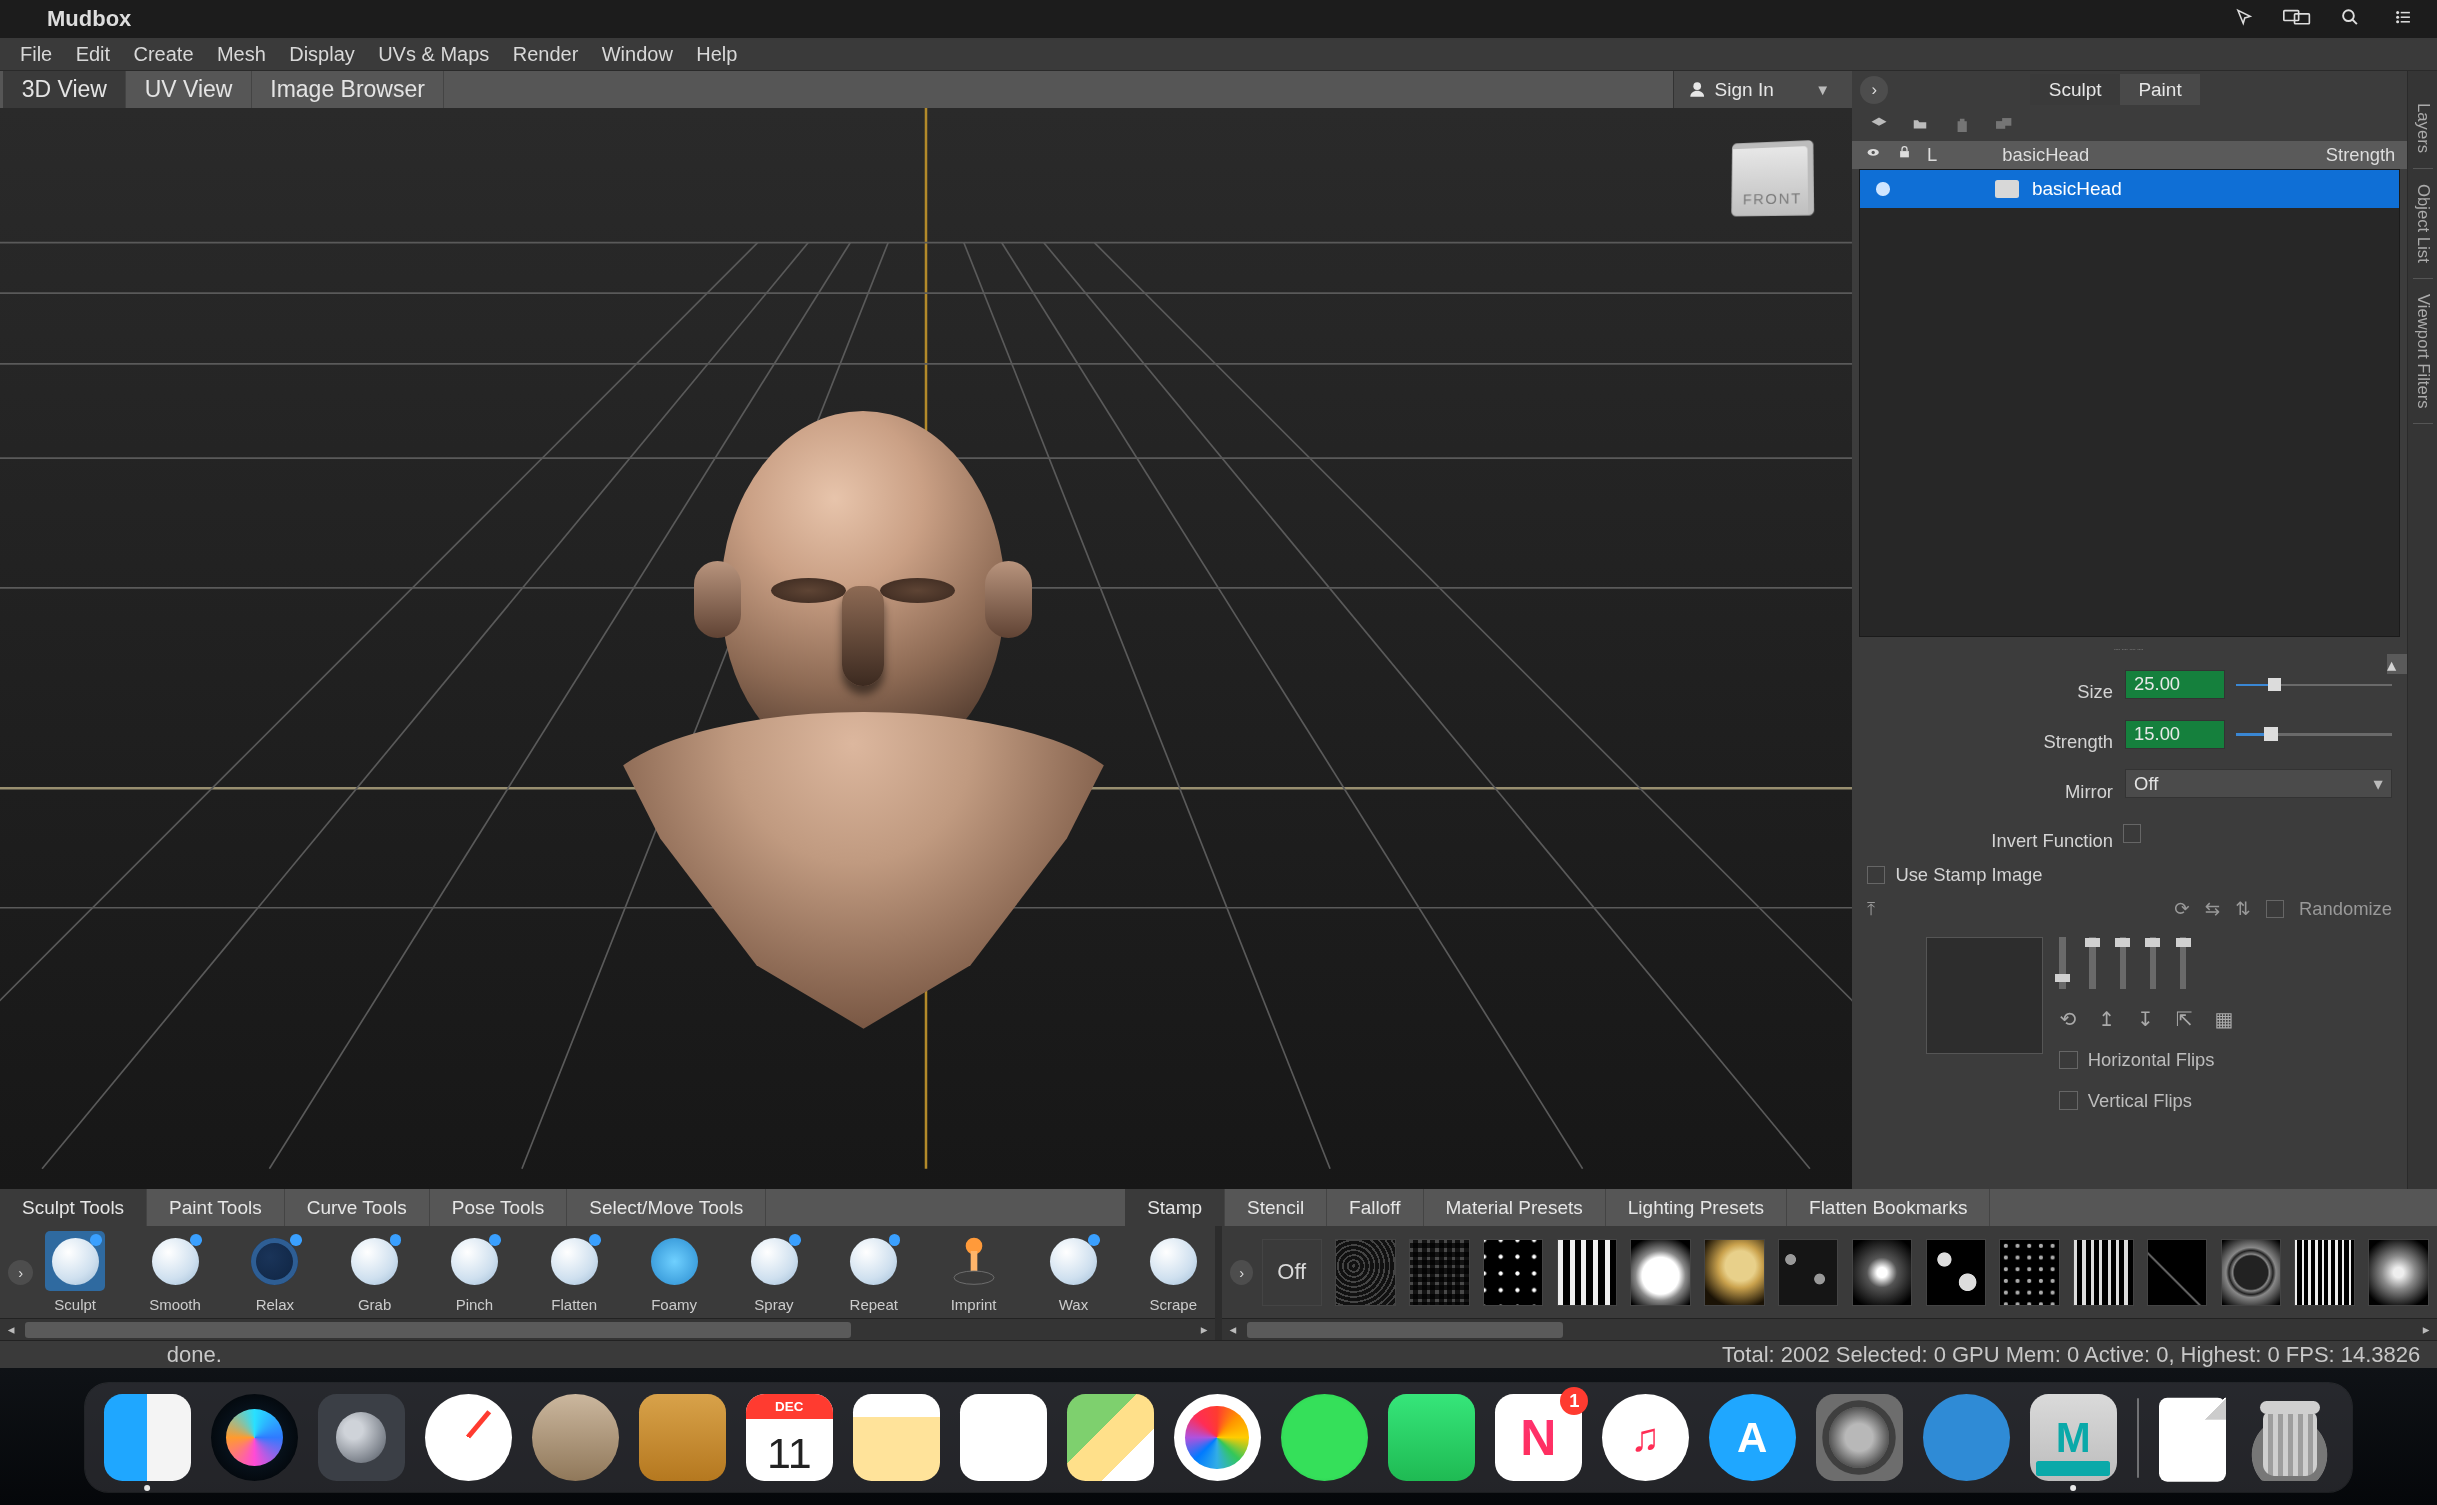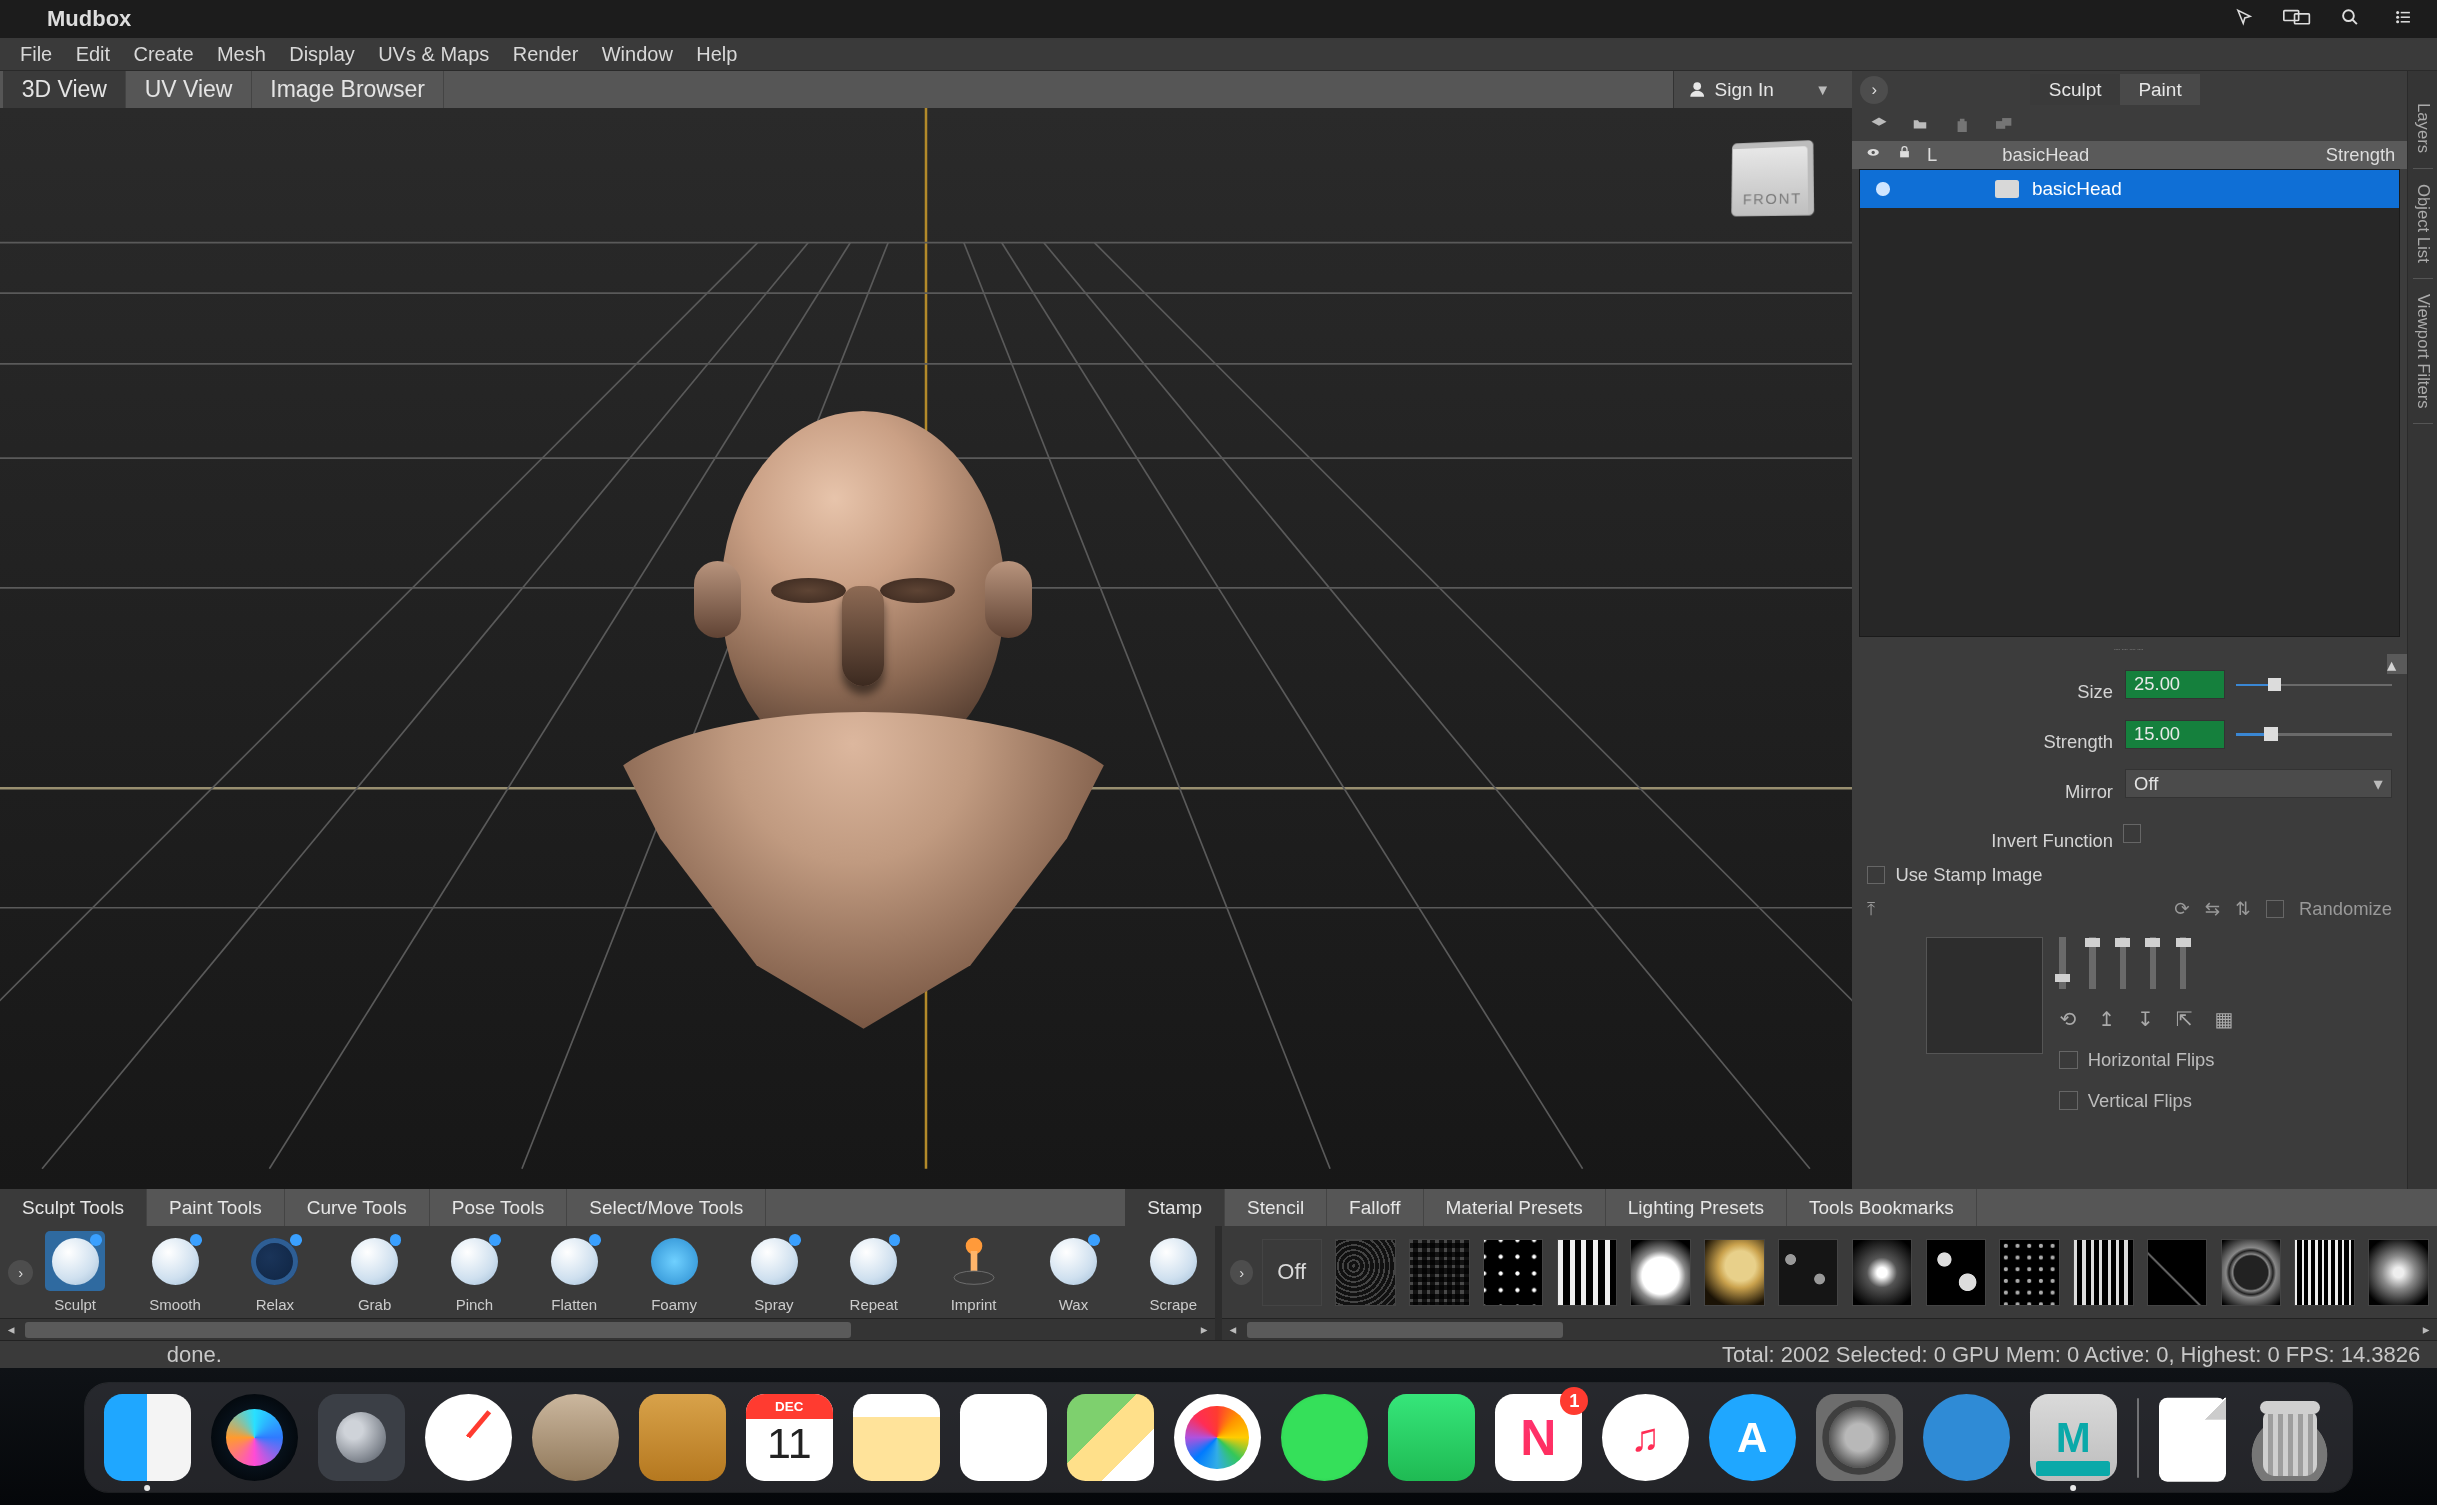--- a/index.html
+++ b/index.html
@@ -155,21 +155,21 @@
 .dock { margin-top:15px; height:109px; background:rgba(60,60,65,.55); border-radius:23.4px; padding:10px 18.4px; display:flex; align-items:center; gap:20px; box-shadow:0 0 0 0.8px rgba(255,255,255,.12); }
 .dicon { width:87px; height:87px; border-radius:18.4px; position:relative; }
 .dicon .badge { position:absolute; top:-6.7px; right:-6.7px; width:28px; height:28px; border-radius:50%; background:#ff3b30; color:#fff; font-size:18.4px; display:flex; align-items:center; justify-content:center; font-weight:700; }
 .dicon.circle { border-radius:50%; }
 .di-finder{background:linear-gradient(90deg,#1fa7ff 50%,#f4f4f4 50%);}
 .di-siri{background:radial-gradient(circle at 50% 50%,#08131e 0 40%,#000 100%);} .di-siri::after{content:"";position:absolute;inset:15px;border-radius:50%;background:conic-gradient(#29e0ff,#2f7bff,#ff4bd5,#ff9b2f,#29e0ff);}
 .di-launch{background:#3b3f46;} .di-launch::after{content:"";position:absolute;inset:18.4px;border-radius:50%;background:radial-gradient(circle at 35% 35%,#cfd3d9 0 20%,#7d838c 70%,#4c5058 100%);}
 .di-safari{background:radial-gradient(circle at 50% 50%,#fff 0 68%,#e5e5e5 100%);} .di-safari::after{content:"";position:absolute;left:50%;top:12%;width:5px;height:76%;background:linear-gradient(#ff3b30 0 50%,#fff 50% 100%);transform:translateX(-50%) rotate(40deg);}
 .di-bird{background:linear-gradient(#cbb79e,#90785a);border-radius:50%;}
 .di-contacts{background:linear-gradient(#d8a24a,#b5781f);} 
-.di-cal{background:#fff;} .di-cal .m{position:absolute;top:0;left:0;right:0;height:25px;background:#ff3b30;color:#fff;font-size:13.4px;font-weight:700;text-align:center;border-radius:18.4px 18.4px 0 0;line-height:25px;} .di-cal .d{position:absolute;top:25px;left:0;right:0;text-align:center;font-size:43px;color:#222;}
+.di-cal{background:#fff;} .di-cal .m{position:absolute;top:0;left:0;right:0;height:25px;background:#ff3b30;color:#fff;font-size:13.4px;font-weight:700;text-align:center;border-radius:18.4px 18.4px 0 0;line-height:25px;} .di-cal .d{position:absolute;top:35px;left:0;right:0;text-align:center;font-size:43px;color:#222;}
 .di-notes{background:linear-gradient(#fff 0 26%,#ffe39a 26%);} 
 .di-rem{background:#fff;}
 .di-maps{background:linear-gradient(135deg,#7ed06e 0 40%,#ffe08a 40% 70%,#fff 70%);}
 .di-photos{background:#fff;} .di-photos::after{content:"";position:absolute;inset:11.7px;border-radius:50%;background:conic-gradient(#ff3b30,#ff9500,#ffcc00,#34c759,#32ade6,#007aff,#af52de,#ff2d55,#ff3b30);}
 .di-msg{background:radial-gradient(circle,#35e05a 0 65%,#20c24a 100%);border-radius:50%;}
 .di-ft{background:linear-gradient(#36e67a,#1fba53);}
 .di-news{background:#fff;} .di-news::after{content:"N";position:absolute;inset:0;display:flex;align-items:center;justify-content:center;font-size:50px;font-weight:800;background:linear-gradient(#ff3478,#ff2d55);-webkit-background-clip:text;color:transparent;}
 .di-music{background:radial-gradient(circle,#fff 0 72%,#e8e8e8 100%);} .di-music::after{content:"♫";position:absolute;inset:0;display:flex;align-items:center;justify-content:center;font-size:40px;color:#ff2d55;}
 .di-appstore{background:radial-gradient(circle,#1fa7ff 0 70%,#0a82e0 100%);border-radius:50%;} .di-appstore::after{content:"A";position:absolute;inset:0;display:flex;align-items:center;justify-content:center;font-size:42px;color:#fff;font-weight:800;}
 .di-pref{background:#6d6d6d;} .di-pref::after{content:"";position:absolute;inset:13.4px;border-radius:50%;background:radial-gradient(circle,#b8b8b8 0 32%,#555 70%);box-shadow:0 0 0 6.7px #3f3f3f;}
@@ -428,21 +428,21 @@
     <div class="tt">Paint Tools</div>
     <div class="tt">Curve Tools</div>
     <div class="tt">Pose Tools</div>
     <div class="tt">Select/Move Tools</div>
     <div class="gap"></div>
     <div class="tt active">Stamp</div>
     <div class="tt">Stencil</div>
     <div class="tt">Falloff</div>
     <div class="tt">Material Presets</div>
     <div class="tt">Lighting Presets</div>
-    <div class="tt">Tools Bookmarks</div>
+    <div class="tt">Flatten Bookmarks</div>
   </div>
 
   <div class="toolstrips-row">
 
     <div class="half">
       <div class="toolstrip">
         <div class="circ">›</div>
         <div class="tools">
           <div class="toolbtn sel">
               <div class="ticon">

